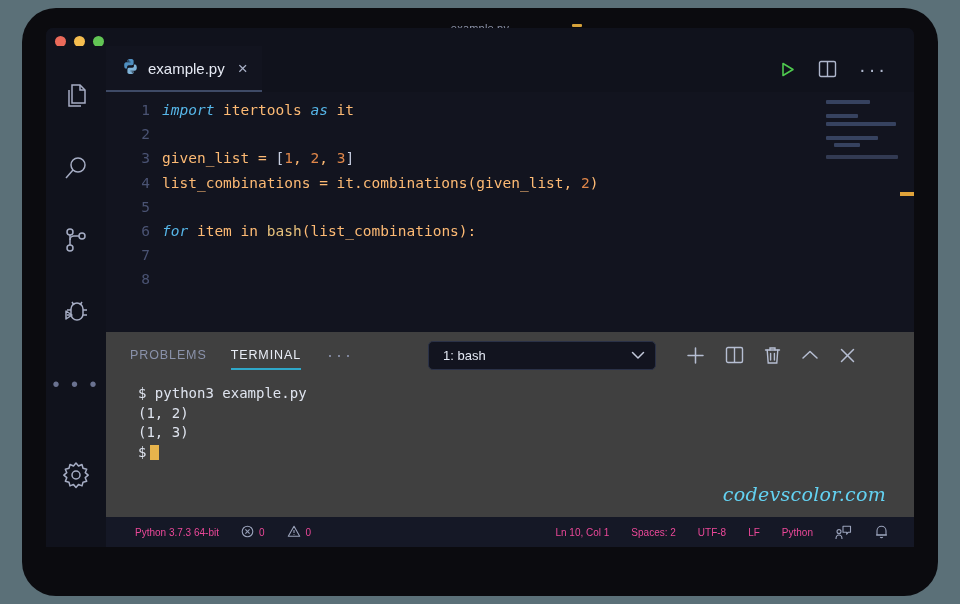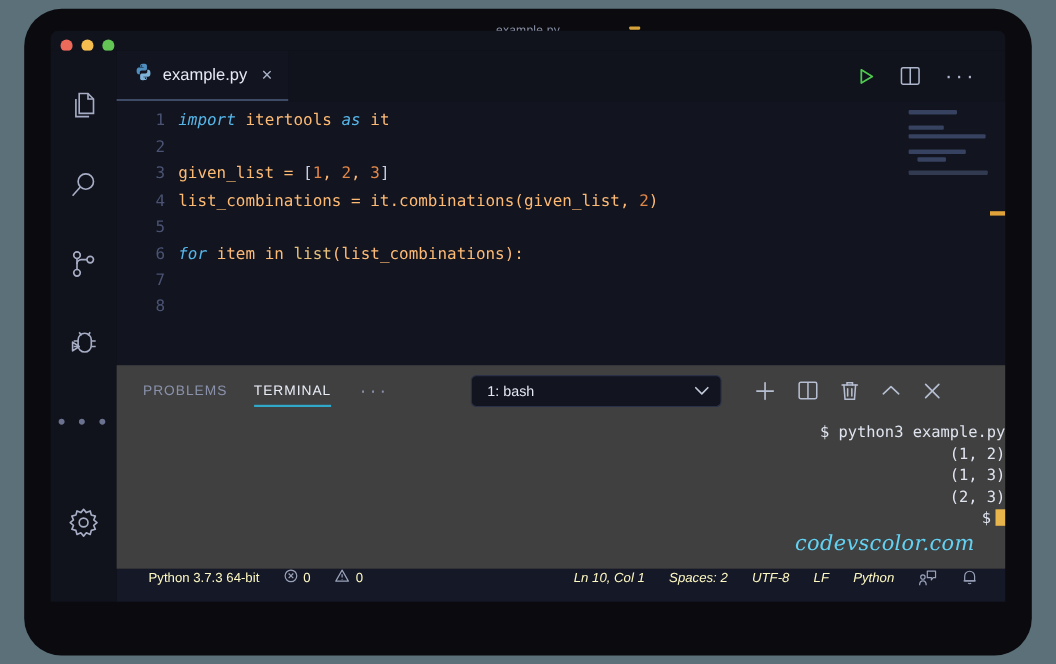--- a/index.html
+++ b/index.html
@@ -178,46 +178,46 @@
   #terminal-body {
     flex: 1 1 auto;
     padding: 6px 0 0 32px;
     font-family: "DejaVu Sans Mono", monospace;
     font-size: 14px;
     line-height: 19.6px;
     color: #dfe4ef;
     position: relative;
     min-height: 0;
   }
-  .term-line { white-space: pre; text-align: right; }
+  .term-line { white-space: pre; }
   #term-cursor {
     display: inline-block; width: 9px; height: 15px;
     background: #e8b44c; vertical-align: -3px; margin-left: 4px;
   }
 
   #watermark {
     position: absolute; right: 28px; bottom: 12px;
     font-family: "DejaVu Serif", serif;
     font-style: italic;
     font-size: 19px;
     color: #63d2f2;
     letter-spacing: .3px;
   }
 
   
   #status-bar {
     height: 30px; flex: 0 0 30px;
     background: #151826;
-    display: flex; align-items: flex-start;
-    font-size: 12px; color: #fef9c3;
+    display: flex; align-items: center;
+    font-size: 10px; color: #ec4899;
     padding: 0 14px 0 18px;
   }
   .sb-item { display: flex; align-items: center; gap: 5px; padding: 0 11px; cursor: pointer; }
   #sb-left { display: flex; align-items: center; }
-  #sb-right { display: flex; align-items: center; margin-left: auto; font-style: italic; }
+  #sb-right { display: flex; align-items: center; margin-left: auto; }
 
   svg { overflow: visible; }
 </style>
 </head>
 <body>
 
 <div id="window-frame"></div>
 <div id="outer-title">example.py</div>
 <div id="outer-title-mark"></div>
 
@@ -309,21 +309,21 @@
         </div>
       </div>
 
       <div id="editor">
         <div id="code-area">
             <div class="code-line"><span class="ln">1</span><span class="code"><span class="kw">import</span><span class="ident"> itertools </span><span class="kw">as</span><span class="ident"> it</span></span></div>
             <div class="code-line"><span class="ln">2</span><span class="code"></span></div>
             <div class="code-line"><span class="ln">3</span><span class="code"><span class="ident">given_list = </span><span class="bracket">[</span><span class="num">1</span><span class="ident">, </span><span class="num">2</span><span class="ident">, </span><span class="num">3</span><span class="bracket">]</span></span></div>
             <div class="code-line"><span class="ln">4</span><span class="code"><span class="ident">list_combinations = it.combinations(given_list, </span><span class="num">2</span><span class="ident">)</span></span></div>
             <div class="code-line"><span class="ln">5</span><span class="code"></span></div>
-            <div class="code-line"><span class="ln">6</span><span class="code"><span class="kw">for</span><span class="ident"> item in </span><span class="fn">list</span><span class="ident">(list_combinations):</span></span></div>
+            <div class="code-line"><span class="ln">6</span><span class="code"><span class="kw">for</span><span class="ident"> item in </span><span class="fn">bash</span><span class="ident">(list_combinations):</span></span></div>
             <div class="code-line"><span class="ln">7</span></div>
             <div class="code-line"><span class="ln">8</span><span class="code"></span></div>
           </div>
 
         <div id="minimap">
           <div class="mm-line" style="width:44px"></div>
           <div class="mm-gap"></div>
           <div class="mm-line" style="width:32px"></div>
           <div class="mm-line" style="width:70px"></div>
           <div class="mm-gap"></div>
@@ -383,21 +383,20 @@
               </svg>
             </span>
           </div>
         </div>
 
         <div id="terminal-body">
           <div id="terminal-lines">
               <div class="term-line">$ python3 example.py</div>
               <div class="term-line">(1, 2)</div>
               <div class="term-line">(1, 3)</div>
-              <div class="term-line">(2, 3)</div>
             </div>
           <div class="term-line"><span>$</span><span id="term-cursor"></span></div>
           <div id="watermark">codevscolor.com</div>
         </div>
       </div>
 
       <div id="status-bar">
         <div id="sb-left">
           <div class="sb-item">
             <span>Python 3.7.3 64-bit</span>

